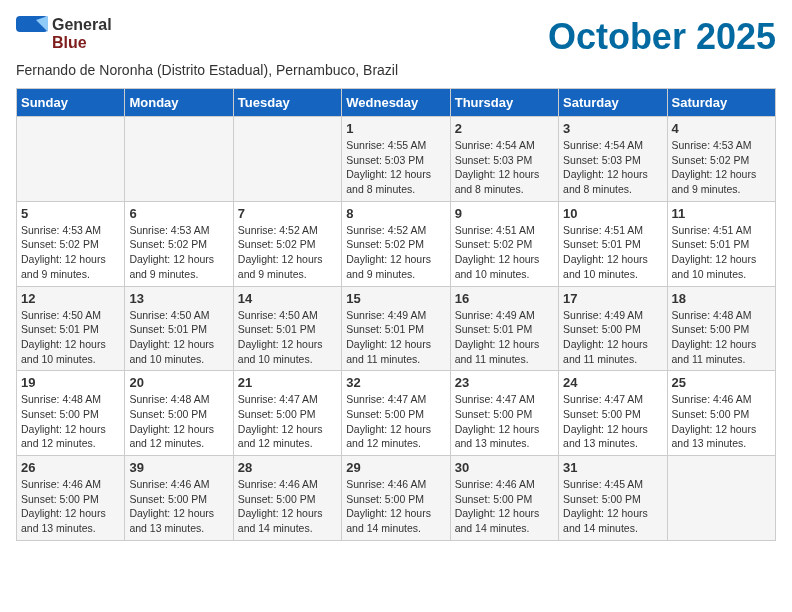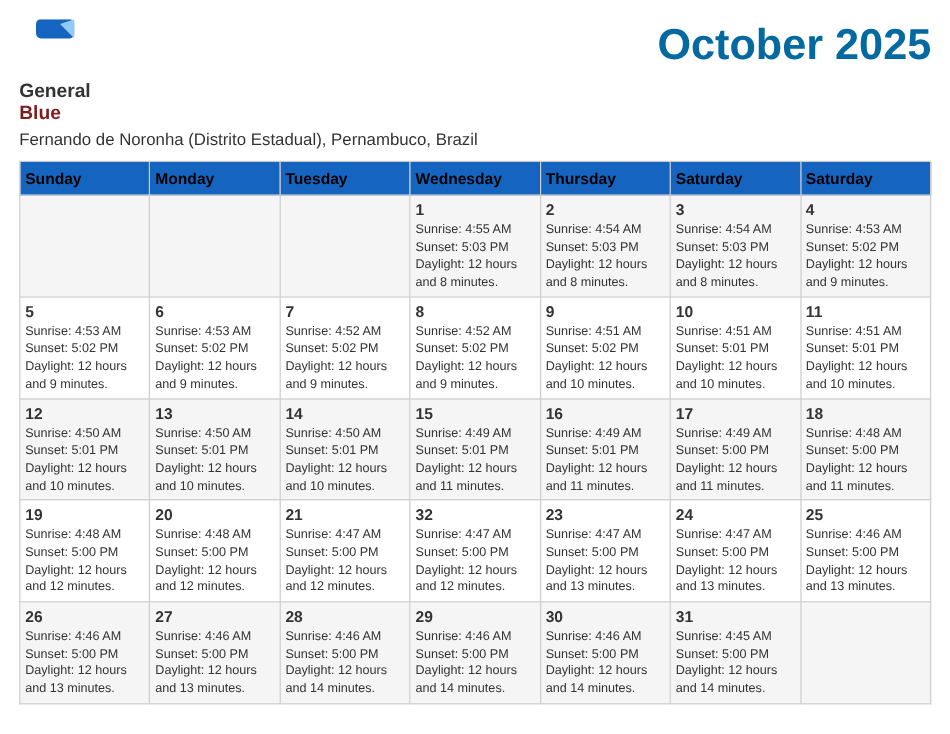--- a/index.html
+++ b/index.html
@@ -28,21 +28,21 @@
       color: #333;
       margin-bottom: 10px;
     }
     .calendar {
       width: 100%;
       border-collapse: collapse;
       font-size: 11px;
     }
     .calendar thead tr th {
       background-color: #1565c0;
-      color: #000000;
+      color: #ffffff;
       padding: 6px 4px;
       text-align: left;
       font-size: 13px;
       font-weight: bold;
       border: 1px solid #ccc;
     }
     .calendar tbody tr td {
       vertical-align: top;
       border: 1px solid #ccc;
       padding: 4px;
@@ -65,23 +65,22 @@
     .day-info {
       font-size: 10.5px;
       color: #333;
       line-height: 1.4;
     }
     .empty-cell {
       background-color: inherit;
     }
     .logo-wrapper {
       display: flex;
-      align-items: center;
-      gap: 20px;
-      flex-direction: column;
+      align-items: flex-start;
+      gap: 4px;
     }
     .logo-text-wrapper {
       display: flex;
       flex-direction: column;
     }
   </style>
 </head>
 <body>
 
 <div class="header-top">
@@ -301,21 +300,21 @@
       </tr>
       <tr>
         <td>
           <span class="day-number">26</span>
           <div class="day-info">Sunrise: 4:46 AM
 Sunset: 5:00 PM
 Daylight: 12 hours
 and 13 minutes.</div>
         </td>
         <td>
-          <span class="day-number">27</span>
+          <span class="day-number">39</span>
           <div class="day-info">Sunrise: 4:46 AM
 Sunset: 5:00 PM
 Daylight: 12 hours
 and 13 minutes.</div>
         </td>
         <td>
           <span class="day-number">28</span>
           <div class="day-info">Sunrise: 4:46 AM
 Sunset: 5:00 PM
 Daylight: 12 hours

